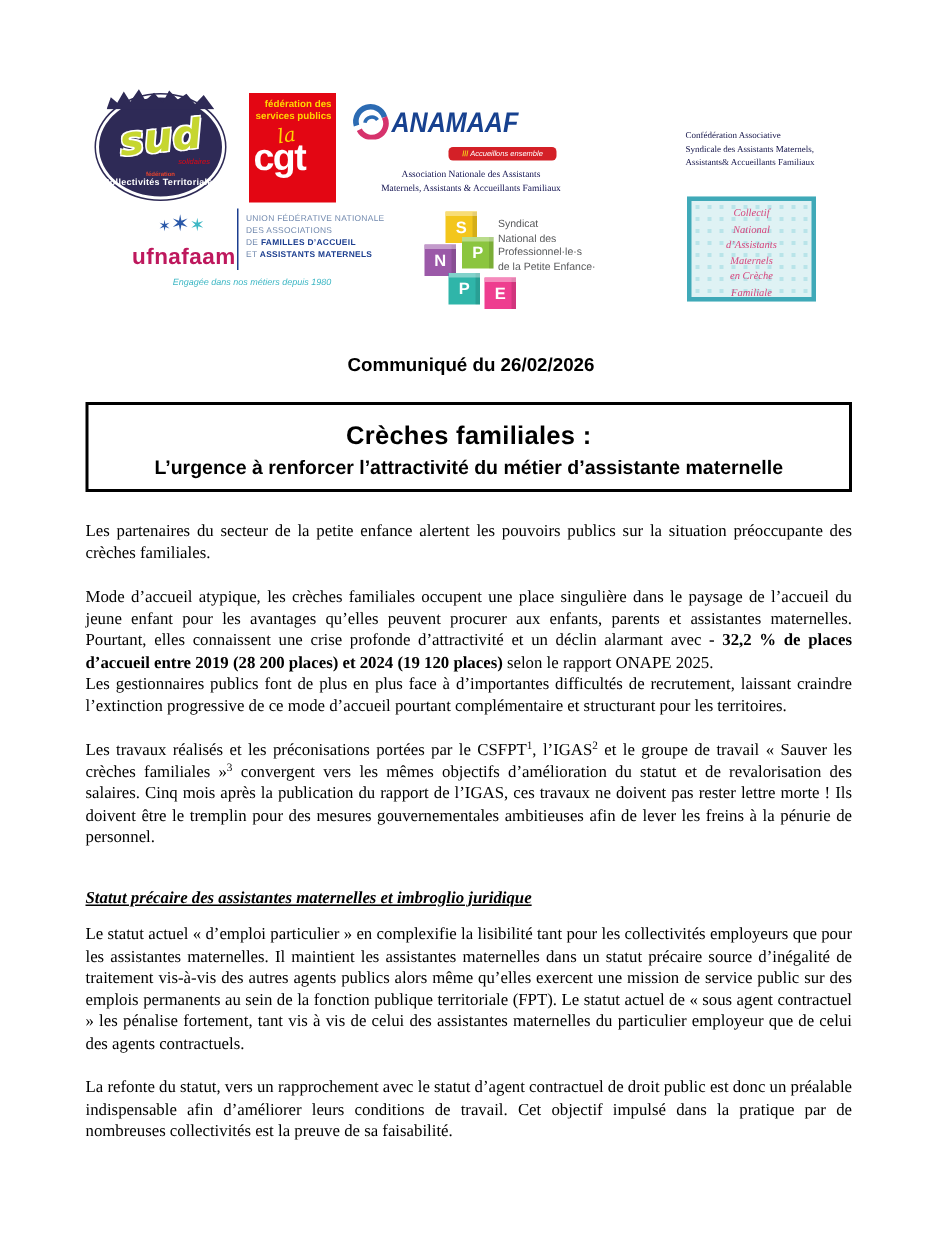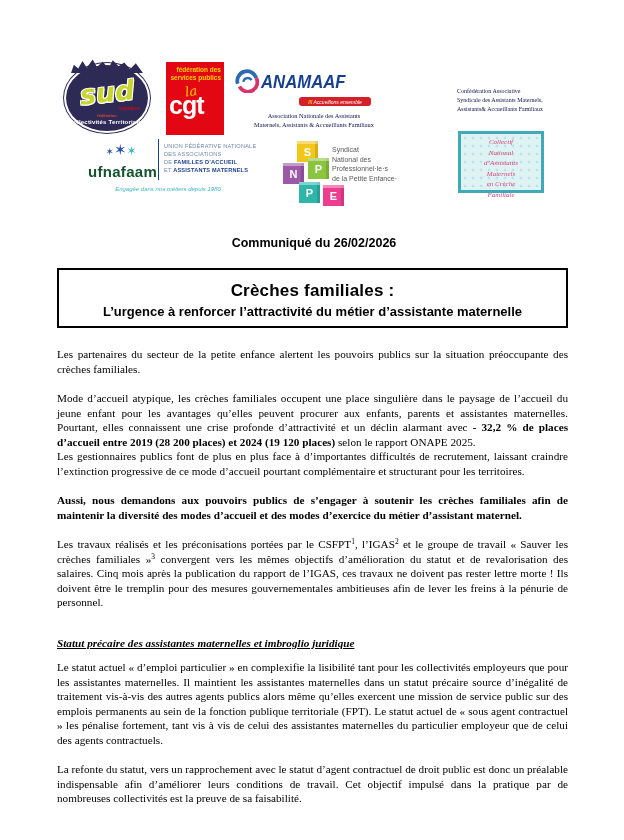--- a/index.html
+++ b/index.html
@@ -47,41 +47,41 @@
   .casa-caption{left:457px;top:87px;width:105px;font:6px "Liberation Serif",serif;color:#14144a;line-height:9px;white-space:nowrap;}
 
   
   .ufnafaam{left:88px;top:137px;width:185px;}
   .ufn-row{display:flex;align-items:stretch;}
   .ufn-left{width:66px;text-align:center;}
   .ufn-icon{height:26px;line-height:26px;}
   .ufn-icon .u1{font-size:10px;color:#2a58a8;}
   .ufn-icon .u2{font-size:15px;color:#2a58a8;}
   .ufn-icon .u3{font-size:12px;color:#3db7c4;}
-  .ufn-word{font:bold 15px "Liberation Sans",sans-serif;color:#14532d;letter-spacing:.3px;}
+  .ufn-word{font:bold 15px "Liberation Sans",sans-serif;color:#be185d;letter-spacing:.3px;}
   .ufn-sep{border-left:1.5px solid #1c3e8f;margin:2px 5px 0 4px;}
   .ufn-lines{padding-top:5px;}
   .ufn-line{font:5.6px "Liberation Sans",sans-serif;color:#7189ae;line-height:8px;letter-spacing:.2px;white-space:nowrap;}
   .ufn-line b{color:#1c3e8f;}
   .ufn-tagline{margin-top:6px;width:160px;text-align:center;font:italic 6px "Liberation Sans",sans-serif;color:#3db7c4;}
 
   
   .snppe-cubes{left:283px;top:141px;width:70px;height:66px;}
   .cube{position:absolute;width:21px;height:21px;display:flex;align-items:center;justify-content:center;
        color:#fff;font:bold 11px "Liberation Sans",sans-serif;
        box-shadow:inset 0 3px 0 rgba(255,255,255,.4),inset -3px 0 0 rgba(0,0,0,.12);}
   .cube-s{left:14px;top:0;background:#f3c61c;}
   .cube-n{left:0;top:22px;background:#9b59a8;}
   .cube-p1{left:25px;top:17px;background:#8bc53f;}
   .cube-p2{left:16px;top:41px;background:#2fb5a9;}
   .cube-e{left:40px;top:44px;background:#ee3d8f;}
   .snppe-caption{left:332px;top:145px;font:7px "Liberation Sans",sans-serif;color:#58595b;line-height:9.5px;}
 
   
-  .collectif{left:458px;top:131px;width:86px;height:62px;box-sizing:border-box;border:3px solid #3fa9b8;
+  .collectif{left:458px;top:131px;width:86px;height:70px;box-sizing:border-box;border:3px solid #3fa9b8;
        background-color:#dff2f4;
        background-image:radial-gradient(#b9e4e9 1.5px,transparent 1.6px);background-size:8px 8px;
        padding-top:3px;}
   .col-line{text-align:center;font:italic 7px "Liberation Serif",serif;color:#d5457c;line-height:10.5px;}
 
   
   .communique{position:absolute;top:236px;left:2px;width:100%;text-align:center;
        font:bold 12.5px "Liberation Sans",sans-serif;}
   .title-box{position:absolute;top:268px;left:57px;width:511px;box-sizing:border-box;
        border:2px solid #000;text-align:center;padding:11px 2px 7px;}
@@ -193,21 +193,20 @@
     <div class="title-l1">Crèches familiales :</div>
     <div class="title-l2">L’urgence à renforcer l’attractivité du métier d’assistante maternelle</div>
   </div>
 
   <div class="doc-body">
     <p>Les partenaires du secteur de la petite enfance alertent les pouvoirs publics sur la situation préoccupante des crèches familiales.</p>
 
     <p class="tight"><span>Mode d’accueil atypique, les crèches familiales occupent une place singulière dans le paysage de l’accueil du jeune enfant pour les avantages qu’elles peuvent procurer aux enfants, parents et assistantes maternelles. Pourtant, elles connaissent une crise profonde d’attractivité et un déclin alarmant avec </span><b>- 32,2 % de places d’accueil entre 2019 (28 200 places) et 2024 (19 120 places)</b><span> selon le rapport ONAPE 2025.</span></p>
     <p>Les gestionnaires publics font de plus en plus face à d’importantes difficultés de recrutement, laissant craindre l’extinction progressive de ce mode d’accueil pourtant complémentaire et structurant pour les territoires.</p>
 
-    <p class="bold-para">Aussi, nous demandons aux pouvoirs publics de s’engager à soutenir les crèches familiales afin de maintenir la diversité des modes d’accueil et des modes d’exercice du métier d’assistant maternel.</p>
 
     <p><span>Les travaux réalisés et les préconisations portées par le CSFPT</span><sup>1</sup><span>, l’IGAS</span><sup>2</sup><span> et le groupe de travail « Sauver les crèches familiales »</span><sup>3</sup><span> convergent vers les mêmes objectifs d’amélioration du statut et de revalorisation des salaires. Cinq mois après la publication du rapport de l’IGAS, ces travaux ne doivent pas rester lettre morte ! Ils doivent être le tremplin pour des mesures gouvernementales ambitieuses afin de lever les freins à la pénurie de personnel.</span></p>
 
     <div class="section-heading">Statut précaire des assistantes maternelles et imbroglio juridique</div>
 
     <p>Le statut actuel « d’emploi particulier » en complexifie la lisibilité tant pour les collectivités employeurs que pour les assistantes maternelles. Il maintient les assistantes maternelles dans un statut précaire source d’inégalité de traitement vis-à-vis des autres agents publics alors même qu’elles exercent une mission de service public sur des emplois permanents au sein de la fonction publique territoriale (FPT). Le statut actuel de « sous agent contractuel » les pénalise fortement, tant vis à vis de celui des assistantes maternelles du particulier employeur que de celui des agents contractuels.</p>
 
     <p>La refonte du statut, vers un rapprochement avec le statut d’agent contractuel de droit public est donc un préalable indispensable afin d’améliorer leurs conditions de travail. Cet objectif impulsé dans la pratique par de nombreuses collectivités est la preuve de sa faisabilité.</p>
   </div>
 

